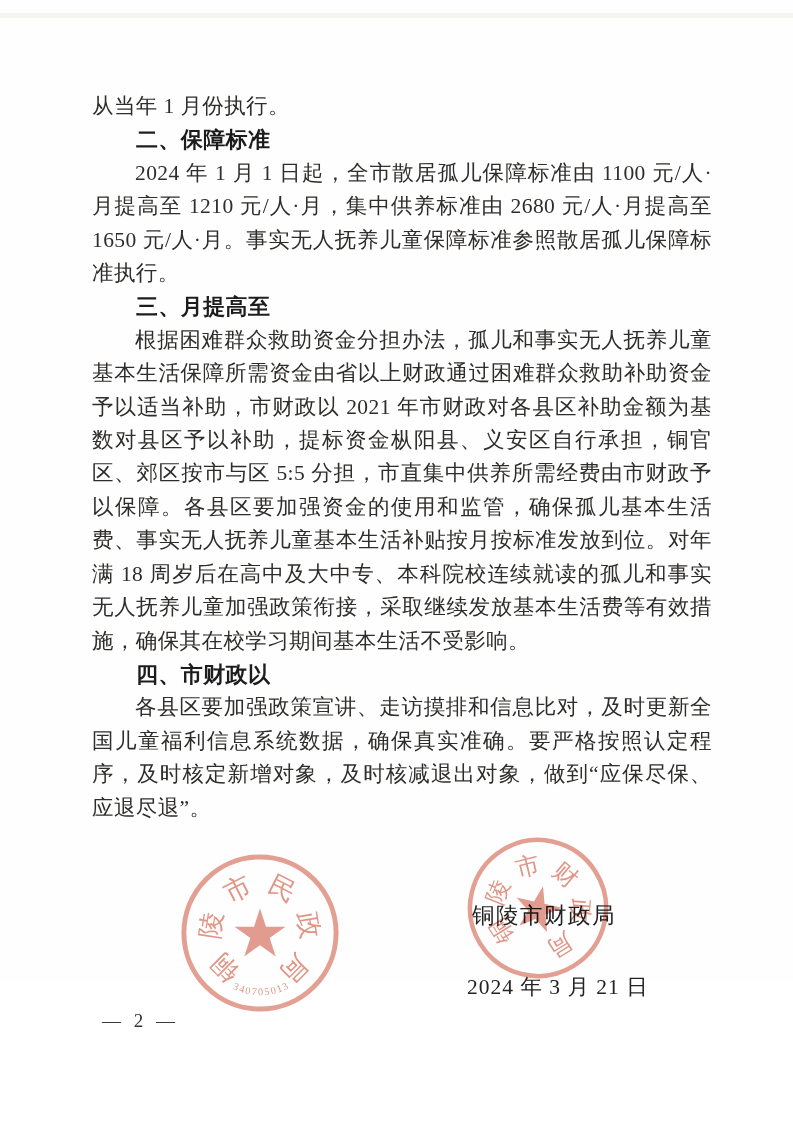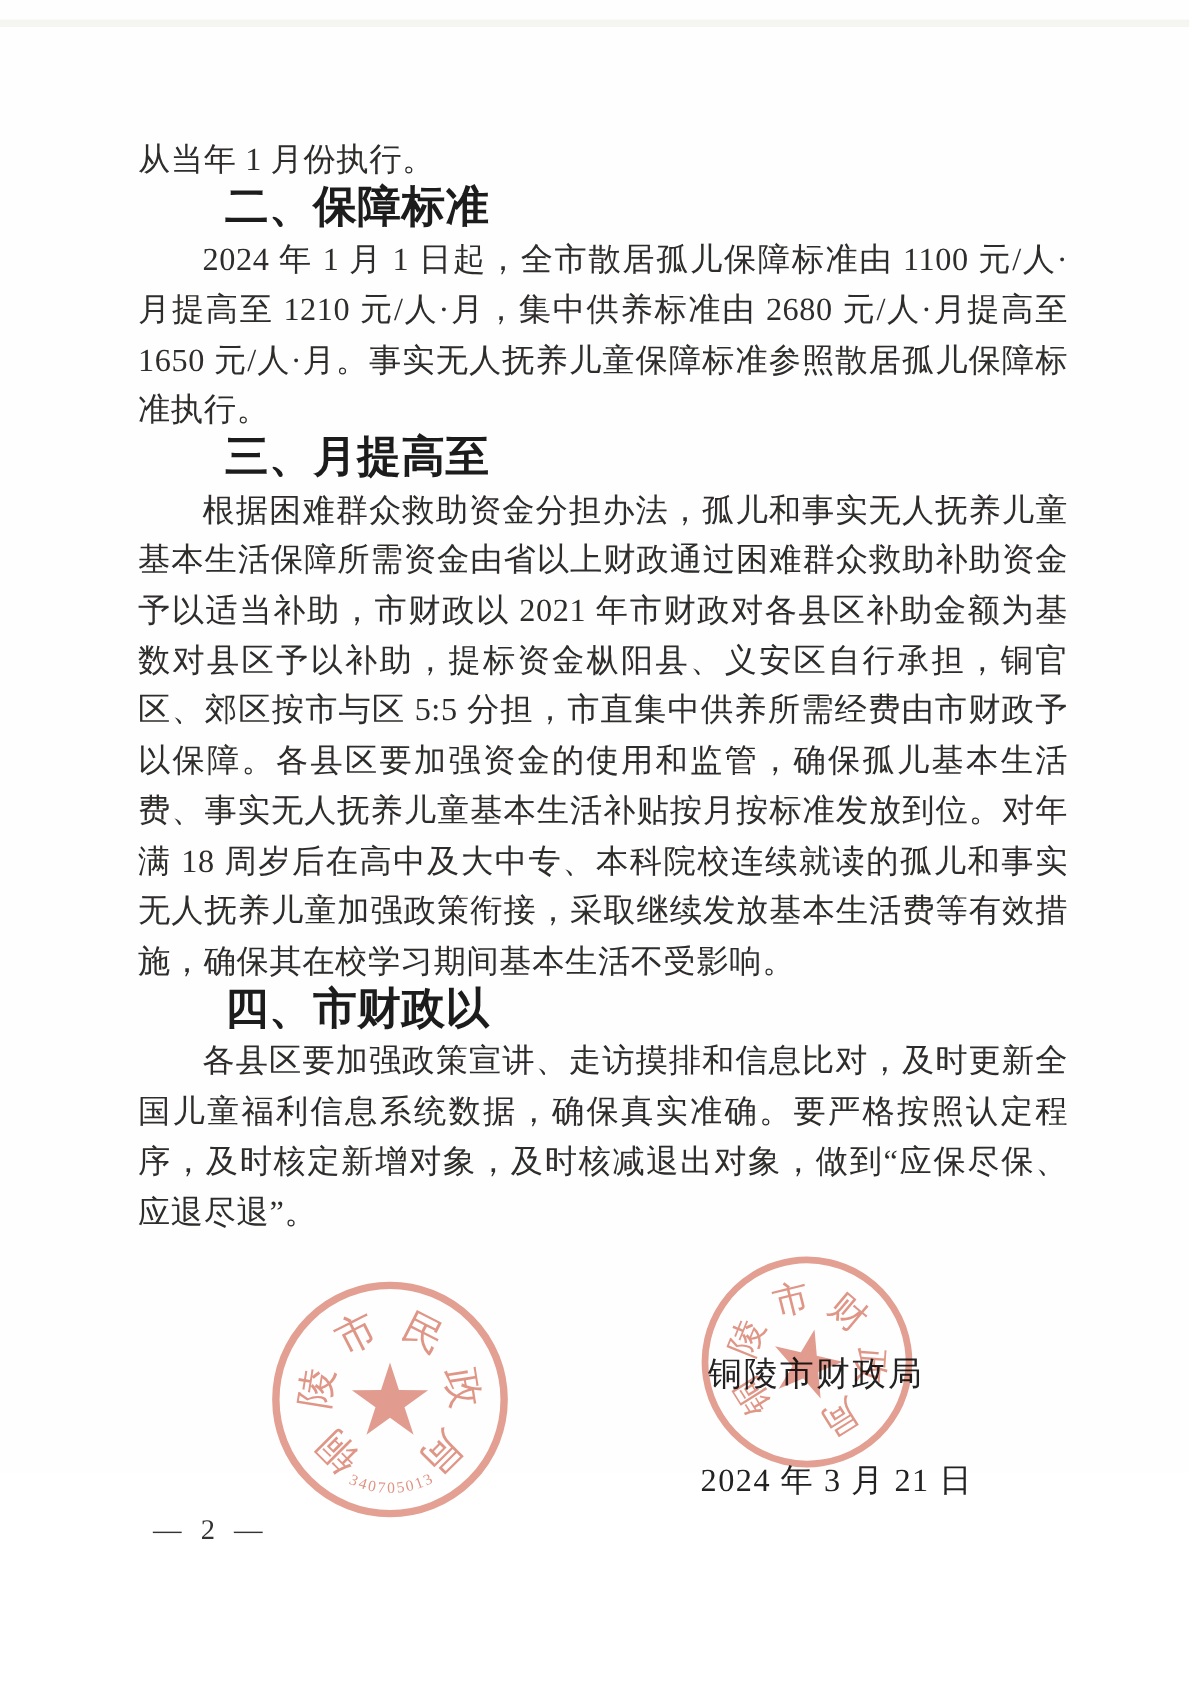--- a/index.html
+++ b/index.html
@@ -30,22 +30,22 @@
     font-size:21.5px;
     line-height:33.4px;
     color:var(--ink);
     text-align:justify;
     letter-spacing:0.4px;
   }
   .body-text p,.body-text h2{margin:0;padding:0;}
   .cont{text-indent:0;}
   .para{text-indent:2em;}
   .sec-heading{
-    font-family:Liberation Mono, monospace;
-    font-size:29px;
+    font-family:Liberation Serif, serif;
+    font-size:22px;
     font-weight:bold;
     color:var(--heading-ink);
     text-indent:2em;
     line-height:33.4px;
   }
   .sig-name{
     position:absolute;
     font-size:22.5px;
     color:#222;
     letter-spacing:1.5px;

